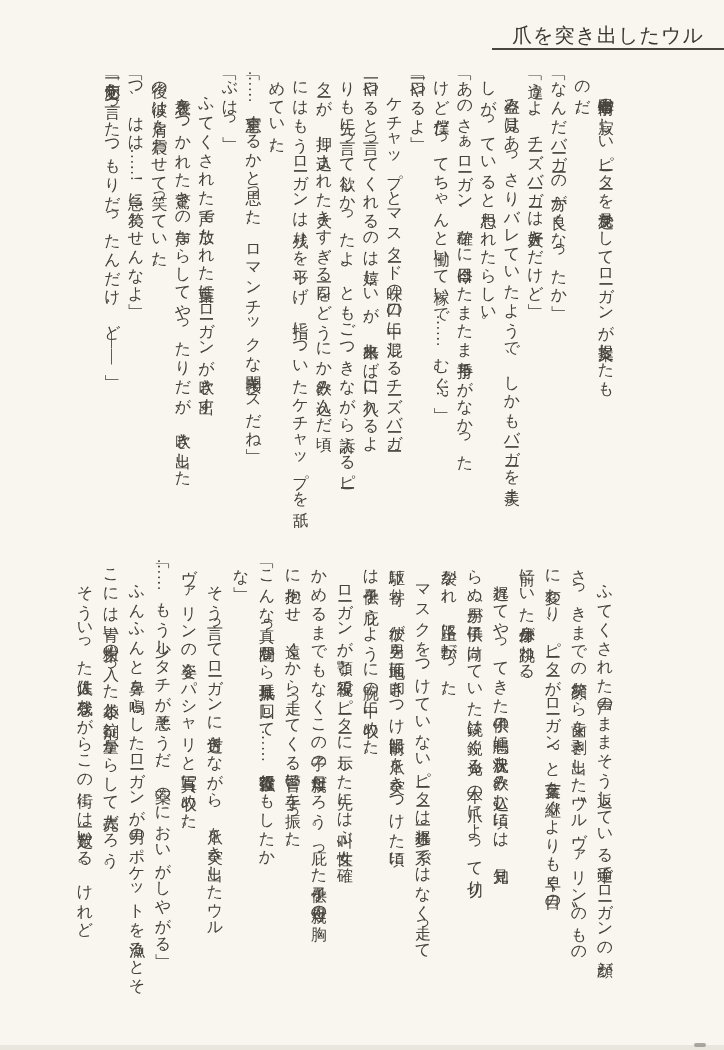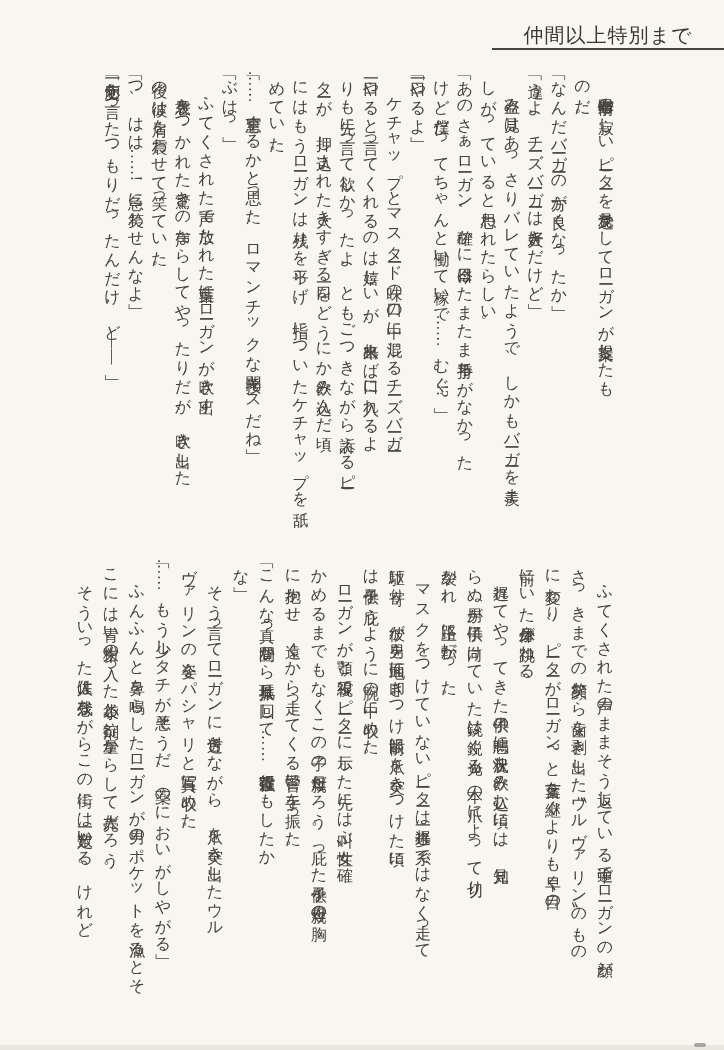--- a/index.html
+++ b/index.html
@@ -51,21 +51,21 @@
     background:#8f8d85;
     border-radius:2px;
     opacity:0.75;
   }
 </style>
 </head>
 <body>
 
 <div class="page">
   <div class="header">
-    <span class="header-title">仲間以上特別まで</span>
+    <span class="header-title">爪を突き出したウル</span>
   </div>
 
   <div class="vblock block-top" id="block-0">
       <div class="line indent">財布事情の寂しいピーターを見透かしてローガンが提案したも</div>
       <div class="line">のだ。</div>
       <div class="line">「なんだバーガーの方が良くなったか」</div>
       <div class="line">「違うよ、チーズバーガーは大好きだけど」</div>
       <div class="line indent">盗み見はあっさりバレていたようで、しかもバーガーを羨ま</div>
       <div class="line">しがっていると思われたらしい。</div>
       <div class="line">「あのさぁローガン、確かに今日はたまたま手持ちがなかった</div>

